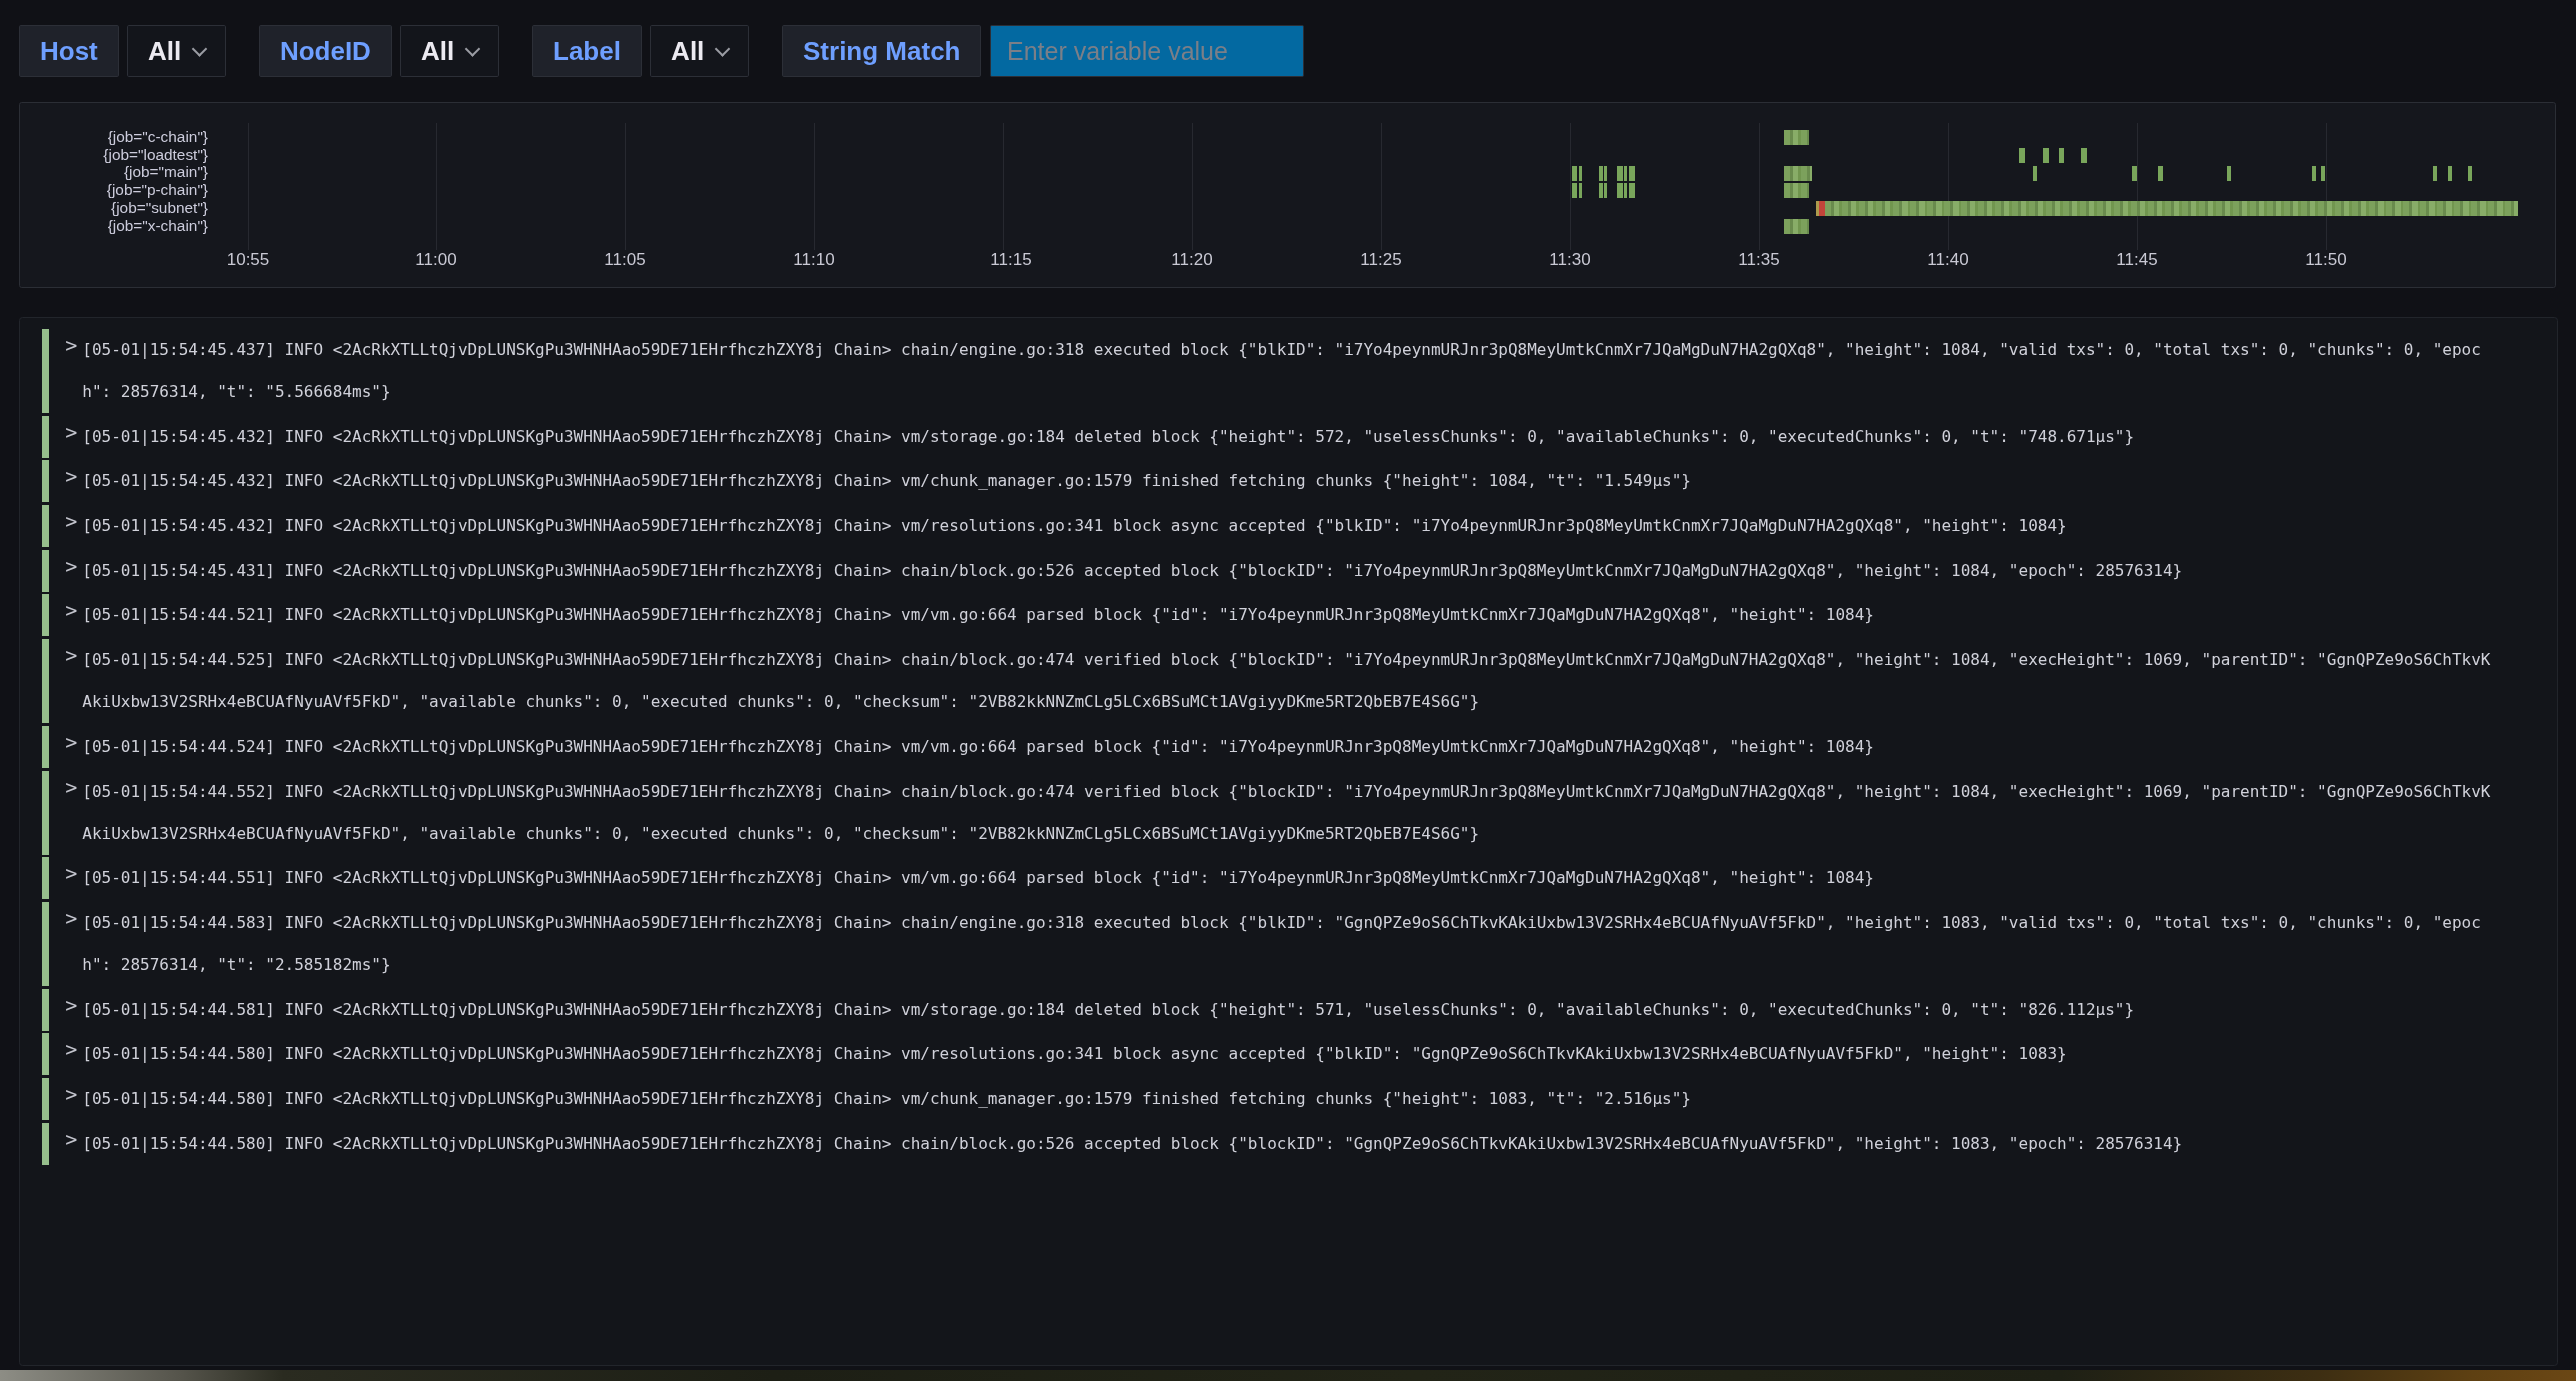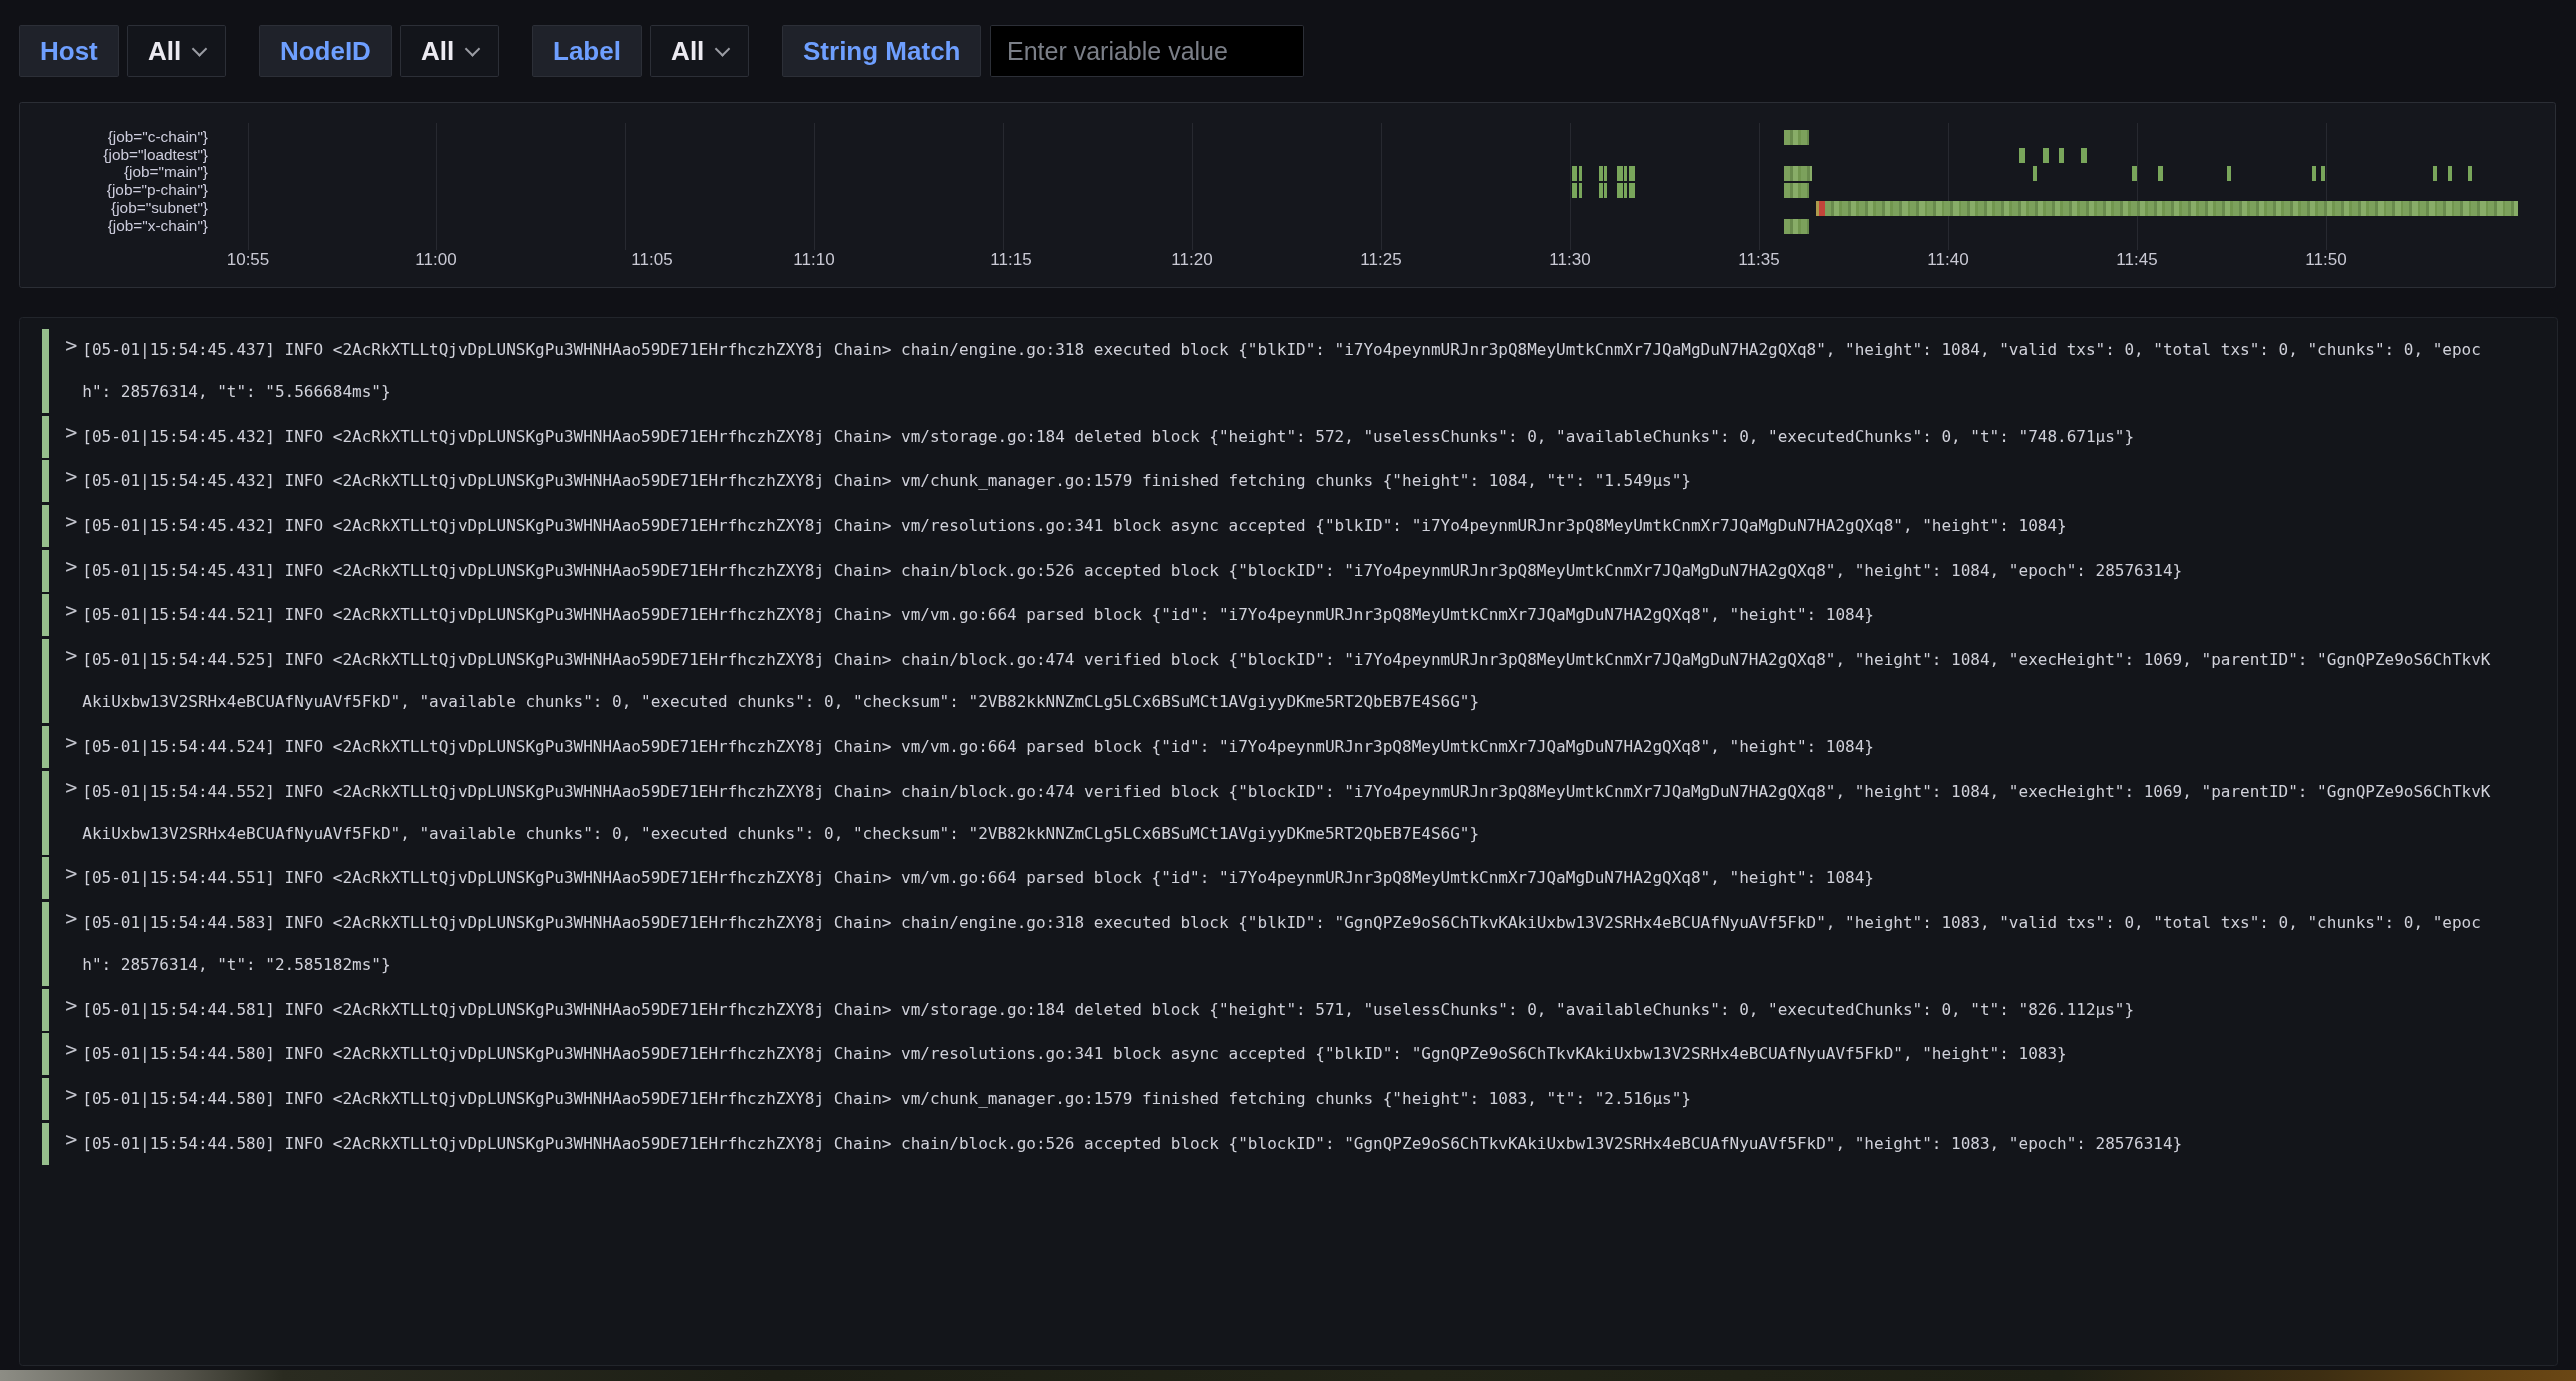--- a/index.html
+++ b/index.html
@@ -10,21 +10,21 @@
   .topbar { position:absolute; left:19px; top:25px; height:52px; display:flex; gap:33px;border-radius:16px; }
   .var-group { display:flex; gap:8.2px; }
   .var-label, .var-value, .var-input {
     height:52px; display:flex; align-items:center; border:0.9px solid #2c2f37;
     border-radius:1.8px; padding:0 20px; font-size:26px; font-weight:bold;
   }
   .var-label { background:#1f222a; color:#6e9fff; }
   .var-value { background:#13151b; color:#eceaf1; gap:12.7px; }
   .chev { width:11px; height:11px; border-right:2.7px solid #9a9ca3; border-bottom:2.7px solid #9a9ca3;
           transform:rotate(45deg) translate(-1.8px,-1.8px); }
-  .var-input { background:#000000; width:314px; padding:0 16.3px; }
+  .var-input { background:#0369a1; width:314px; padding:0 16.3px; }
   .var-input input { background:transparent; border:none; outline:none; width:100%;
     font-size:25px; color:#d8d9df; font-family:"Liberation Sans",sans-serif; }
   .var-input input::placeholder { color:#7b7f88; font-weight:normal; }
 
   
   .chart-panel { position:absolute; left:19px; top:102px; width:2537px; height:186px;
     background:#15171d; border:0.9px solid #2b2e35; border-radius:2.7px; }
   .gridline { position:absolute; top:20px; height:127px; width:0.9px; background:rgba(204,204,220,0.10); }
   .x-tick-label { position:absolute; top:147px; transform:translateX(-50%);
     color:#c9c9d4; font-size:17px; white-space:nowrap; }
@@ -104,21 +104,21 @@
       <div class="gridline" style="left: 1361px;"></div>
       <div class="gridline" style="left: 1550px;"></div>
       <div class="gridline" style="left: 1739px;"></div>
       <div class="gridline" style="left: 1928px;"></div>
       <div class="gridline" style="left: 2117px;"></div>
       <div class="gridline" style="left: 2306px;"></div>
     </div>
   <div id="tick-labels">
       <div class="x-tick-label" style="left: 228px;">10:55</div>
       <div class="x-tick-label" style="left: 416px;">11:00</div>
-      <div class="x-tick-label" style="left: 632px;">11:05</div>
+      <div class="x-tick-label" style="left: 605px;">11:05</div>
       <div class="x-tick-label" style="left: 794px;">11:10</div>
       <div class="x-tick-label" style="left: 983px; margin-left: 8px;">11:15</div>
       <div class="x-tick-label" style="left: 1172px; text-align: center;">11:20</div>
       <div class="x-tick-label" style="left: 1361px;">11:25</div>
       <div class="x-tick-label" style="left: 1550px;">11:30</div>
       <div class="x-tick-label" style="left: 1739px; text-align: right;">11:35</div>
       <div class="x-tick-label" style="left: 1928px;">11:40</div>
       <div class="x-tick-label" style="left: 2117px;">11:45</div>
       <div class="x-tick-label" style="left: 2306px;">11:50</div>
     </div>

